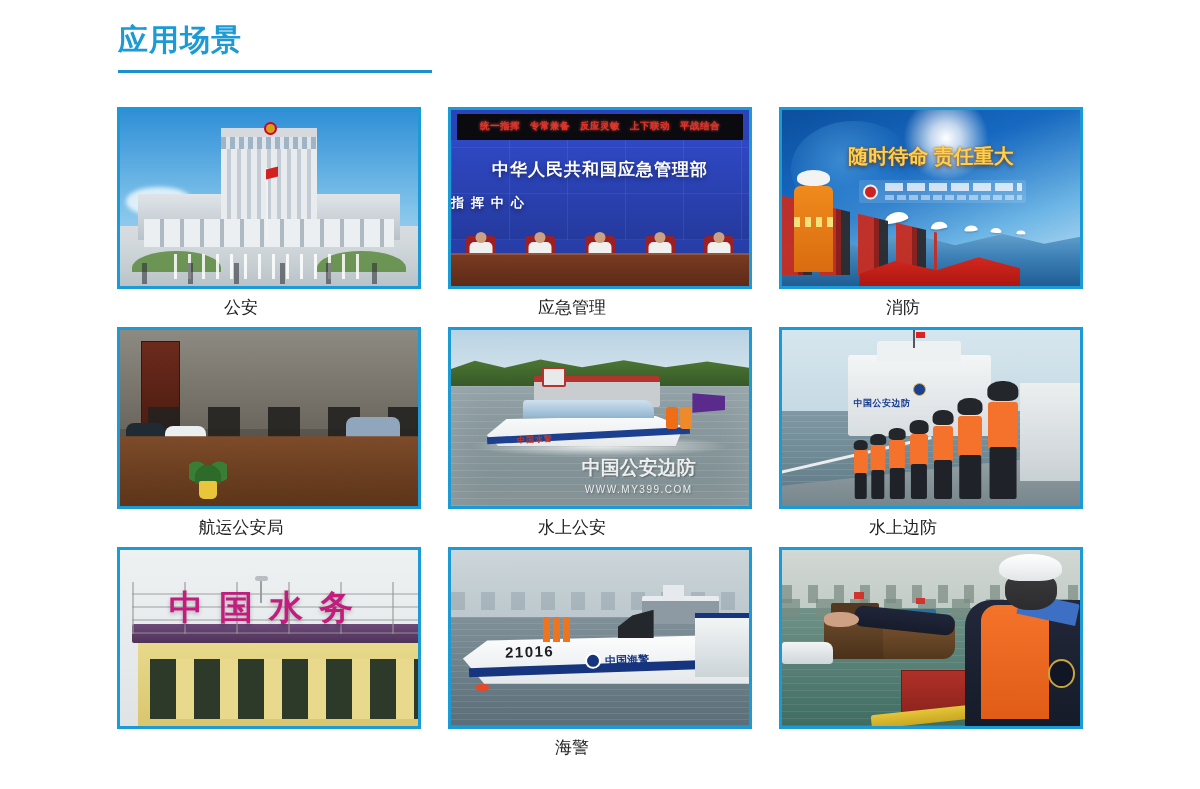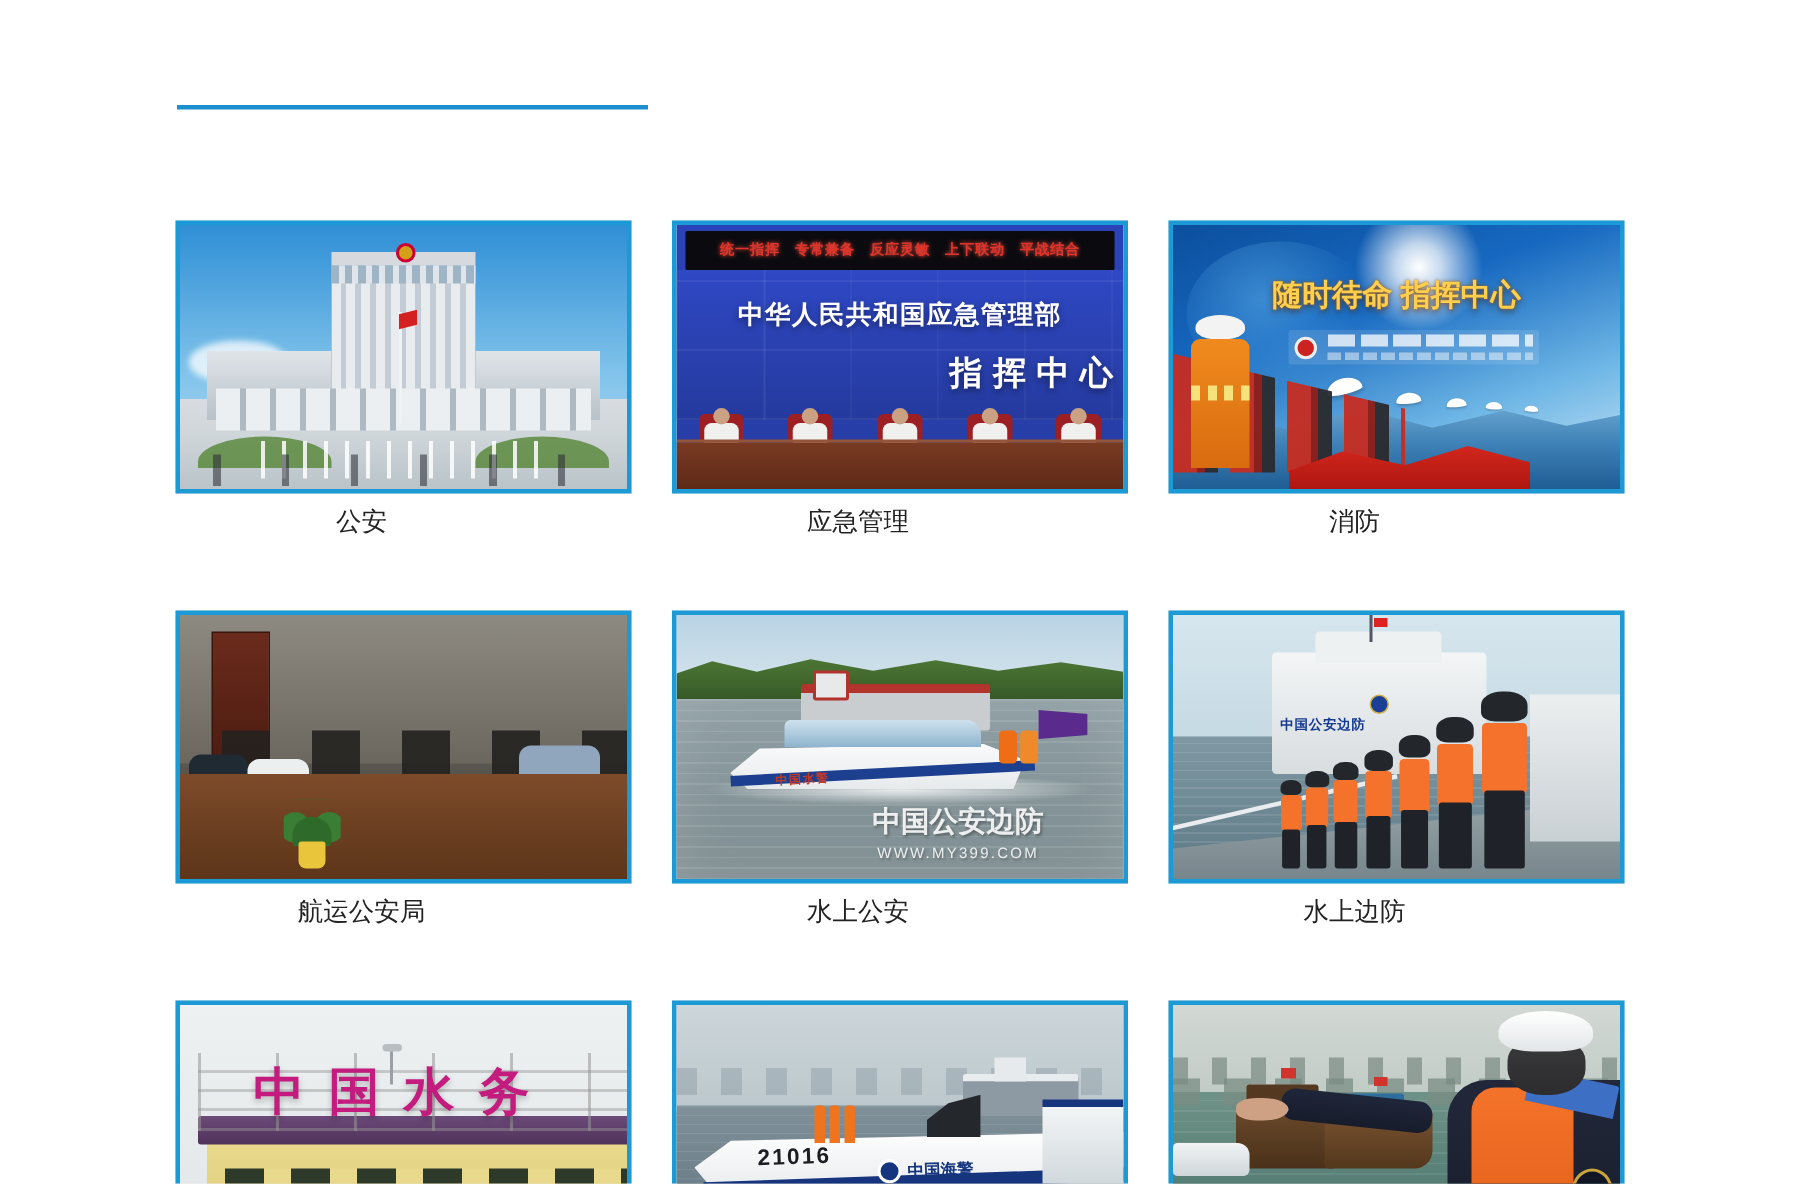--- a/index.html
+++ b/index.html
@@ -25,21 +25,21 @@
 
   
   .grid {
     position: absolute; left: 117px; top: 107px;
     width: 966px;
     display: grid;
     grid-template-columns: repeat(3, 304px);
     grid-column-gap: 27px;
     grid-row-gap: 0px;
   }
-  .cell { width: 248px; margin-top: 40px; }
+  .cell { width: 248px; }
   .row-a .thumb { height: 182px; }
   .row-b .thumb { height: 182px; }
   .row-c .thumb { height: 182px; }
 
   .thumb {
     width: 304px;
     border: 3px solid #1B9AD6;
     background: #ddd;
     position: relative;
     overflow: hidden;
@@ -93,22 +93,22 @@
   .t2 .ledbar span { color:#e0352b; font-size:9.5px; font-weight:bold; letter-spacing:.5px;
                 text-shadow:0 0 3px #ff4b3e; white-space:nowrap; }
   .t2 .wall { position:absolute; left:0; right:0; top:17%; bottom:26%;
                 background:
                   repeating-linear-gradient(90deg, rgba(255,255,255,.07) 0 1px, transparent 1px 58px),
                   repeating-linear-gradient(0deg, rgba(255,255,255,.06) 0 1px, transparent 1px 46px),
                   linear-gradient(#2f48c4,#253a9e); }
   .t2 .l1 { position:absolute; left:0; right:0; top:27%; text-align:center;
                 color:#fff; font-size:17px; font-weight:bold; letter-spacing:1px;
                 text-shadow:0 2px 5px rgba(0,0,0,.45); white-space:nowrap; }
-  .t2 .l2 { position:absolute; left:0; right:0; top:48%; text-align:right;
-                color:#fff; font-size:22px; font-weight:bold; letter-spacing:7px;
+  .t2 .l2 { position:absolute; left:0; right:0; top:48%; text-align:left;
+                color:#fff; font-size:13px; font-weight:bold; letter-spacing:7px;
                 text-shadow:0 2px 5px rgba(0,0,0,.45); white-space:nowrap; }
   .t2 .desk { position:absolute; left:0; right:0; bottom:0; height:19%;
                 background: linear-gradient(#7a3a22,#5d2a17); border-top:2px solid #93563a; }
   .t2 .seats { position:absolute; left:0; right:0; bottom:17%; height:18%;
                 display:flex; justify-content:space-around; align-items:flex-end; }
   .t2 .p { width:26px; height:100%; position:relative; }
   .t2 .p i { position:absolute; left:50%; transform:translateX(-50%); bottom:42%;
                 width:11px; height:11px; border-radius:50%; background:#caa183; display:block; }
   .t2 .p b { position:absolute; left:50%; transform:translateX(-50%); bottom:2%;
                 width:23px; height:42%; background:#f0f0ee; border-radius:5px 5px 0 0; display:block; }
@@ -360,20 +360,21 @@
   .t9 .box { position:absolute; left:40%; bottom:4%; width:26%; height:28%;
                 background: linear-gradient(#b03028,#8a221c); border:1px solid #6f1b16; }
   .t9 .bar { position:absolute; left:30%; right:24%; bottom:2%; height:8%;
                 background: linear-gradient(#e4c53a,#c9a722); border-radius:3px; transform: rotate(-6deg); }
 </style>
 </head>
 <body>
 
 <div class="page">
 
+  <div class="section-title">应用场景</div>
   <div class="title-rule"></div>
 
   <div class="grid">
 
     <div class="cell row-a">
       <div class="thumb">
         <div class="art t1">
           <div class="cloud"></div>
           <div class="ground"></div>
           <div class="wing-l"></div>
@@ -437,21 +438,21 @@
       </div>
       <div class="caption">应急管理</div>
     </div>
 
     <div class="cell row-a">
       <div class="thumb">
         <div class="art t3">
           <div class="globe"></div>
           <div class="sun"></div>
           <div class="mtn"></div>
-          <div class="hdr">随时待命 指挥中心</div>
+          <div class="hdr">随时待命 责任重大</div>
           <div class="plate">
               <div class="logo"></div>
               <div class="txt"></div>
               <div class="txt2"></div>
             </div>
           <div class="doves">
             <i style="left:6%;  top:28%;  transform:rotate(-14deg) scale(1.5);"></i>
             <i style="left:30%; top:52%;  transform:rotate(-6deg) scale(1.05);"></i>
             <i style="left:48%; top:64%;  transform:rotate(-4deg) scale(.85);"></i>
             <i style="left:62%; top:70%;  transform:rotate(2deg) scale(.7);"></i>

